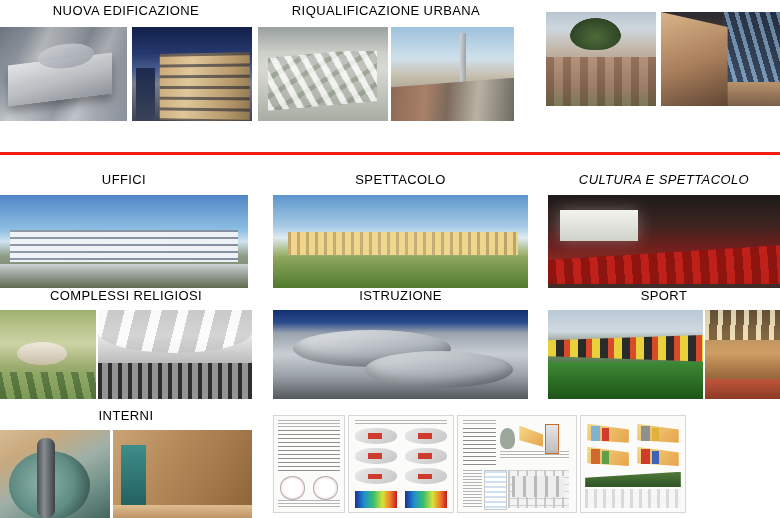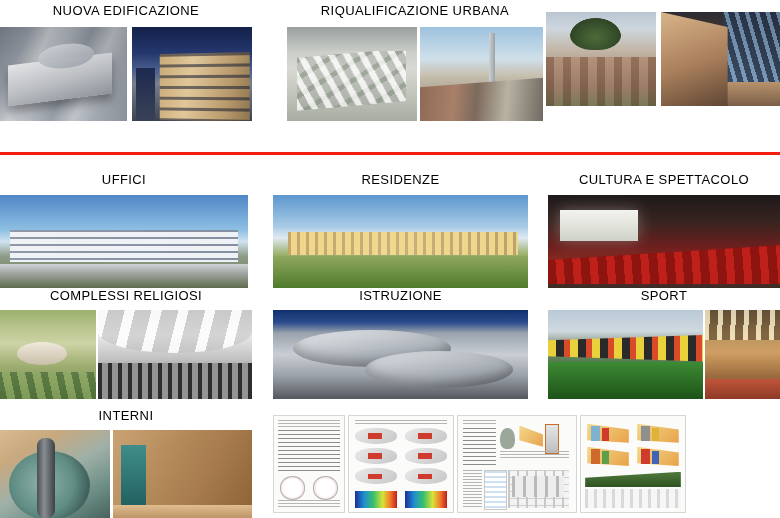--- a/index.html
+++ b/index.html
@@ -326,21 +326,21 @@
 
   <div class="block" style="left:0px;top:3px;width:252px;">
     <div class="cat-title">NUOVA EDIFICAZIONE</div>
     <div class="imgrow" style="margin-top:9px;">
       <span class="ph ph-aerial1" style="width:127px;height:94px;"></span>
       <span style="width:5px;display:block;"></span>
       <span class="ph ph-office-dusk" style="width:120px;height:94px;"></span>
     </div>
   </div>
 
-  <div class="block" style="left:287px;top:3px;width:256px;">
+  <div class="block" style="left:258px;top:3px;width:256px;">
     <div class="cat-title">RIQUALIFICAZIONE URBANA</div>
     <div class="imgrow" style="margin-top:9px;">
       <span class="ph ph-masterplan" style="width:130px;height:94px;"></span>
       <span style="width:3px;display:block;"></span>
       <span class="ph ph-urban-render" style="width:123px;height:94px;"></span>
     </div>
   </div>
 
   <div class="block" style="left:546px;top:3px;width:234px;">
     <div class="imgrow" style="margin-top:9px;">
@@ -353,27 +353,27 @@
   <div class="divider"></div>
 
   <div class="block" style="left:0px;top:172px;width:248px;">
     <div class="cat-title">UFFICI</div>
     <div class="imgrow" style="margin-top:8px;">
       <span class="ph ph-uffici" style="width:252px;height:93px;"></span>
     </div>
   </div>
 
   <div class="block" style="left:273px;top:172px;width:255px;">
-    <div class="cat-title">RESIDENZE</div>
+    <div class="cat-title">SPETTACOLO</div>
     <div class="imgrow" style="margin-top:8px;">
       <span class="ph ph-residenze" style="width:255px;height:93px;"></span>
     </div>
   </div>
 
-  <div class="block" style="left:548px;top:172px;width:232px;">
+  <div class="block" style="left:548px;top:172px;width:232px;font-style:italic;">
     <div class="cat-title">CULTURA E SPETTACOLO</div>
     <div class="imgrow" style="margin-top:8px;">
       <span class="ph ph-cinema" style="width:232px;height:93px;"></span>
     </div>
   </div>
 
   <div class="block" style="left:273px;top:288px;width:255px;">
     <div class="cat-title">ISTRUZIONE</div>
     <div class="imgrow" style="margin-top:7px;">
       <span class="ph ph-school" style="width:255px;height:89px;"></span>

